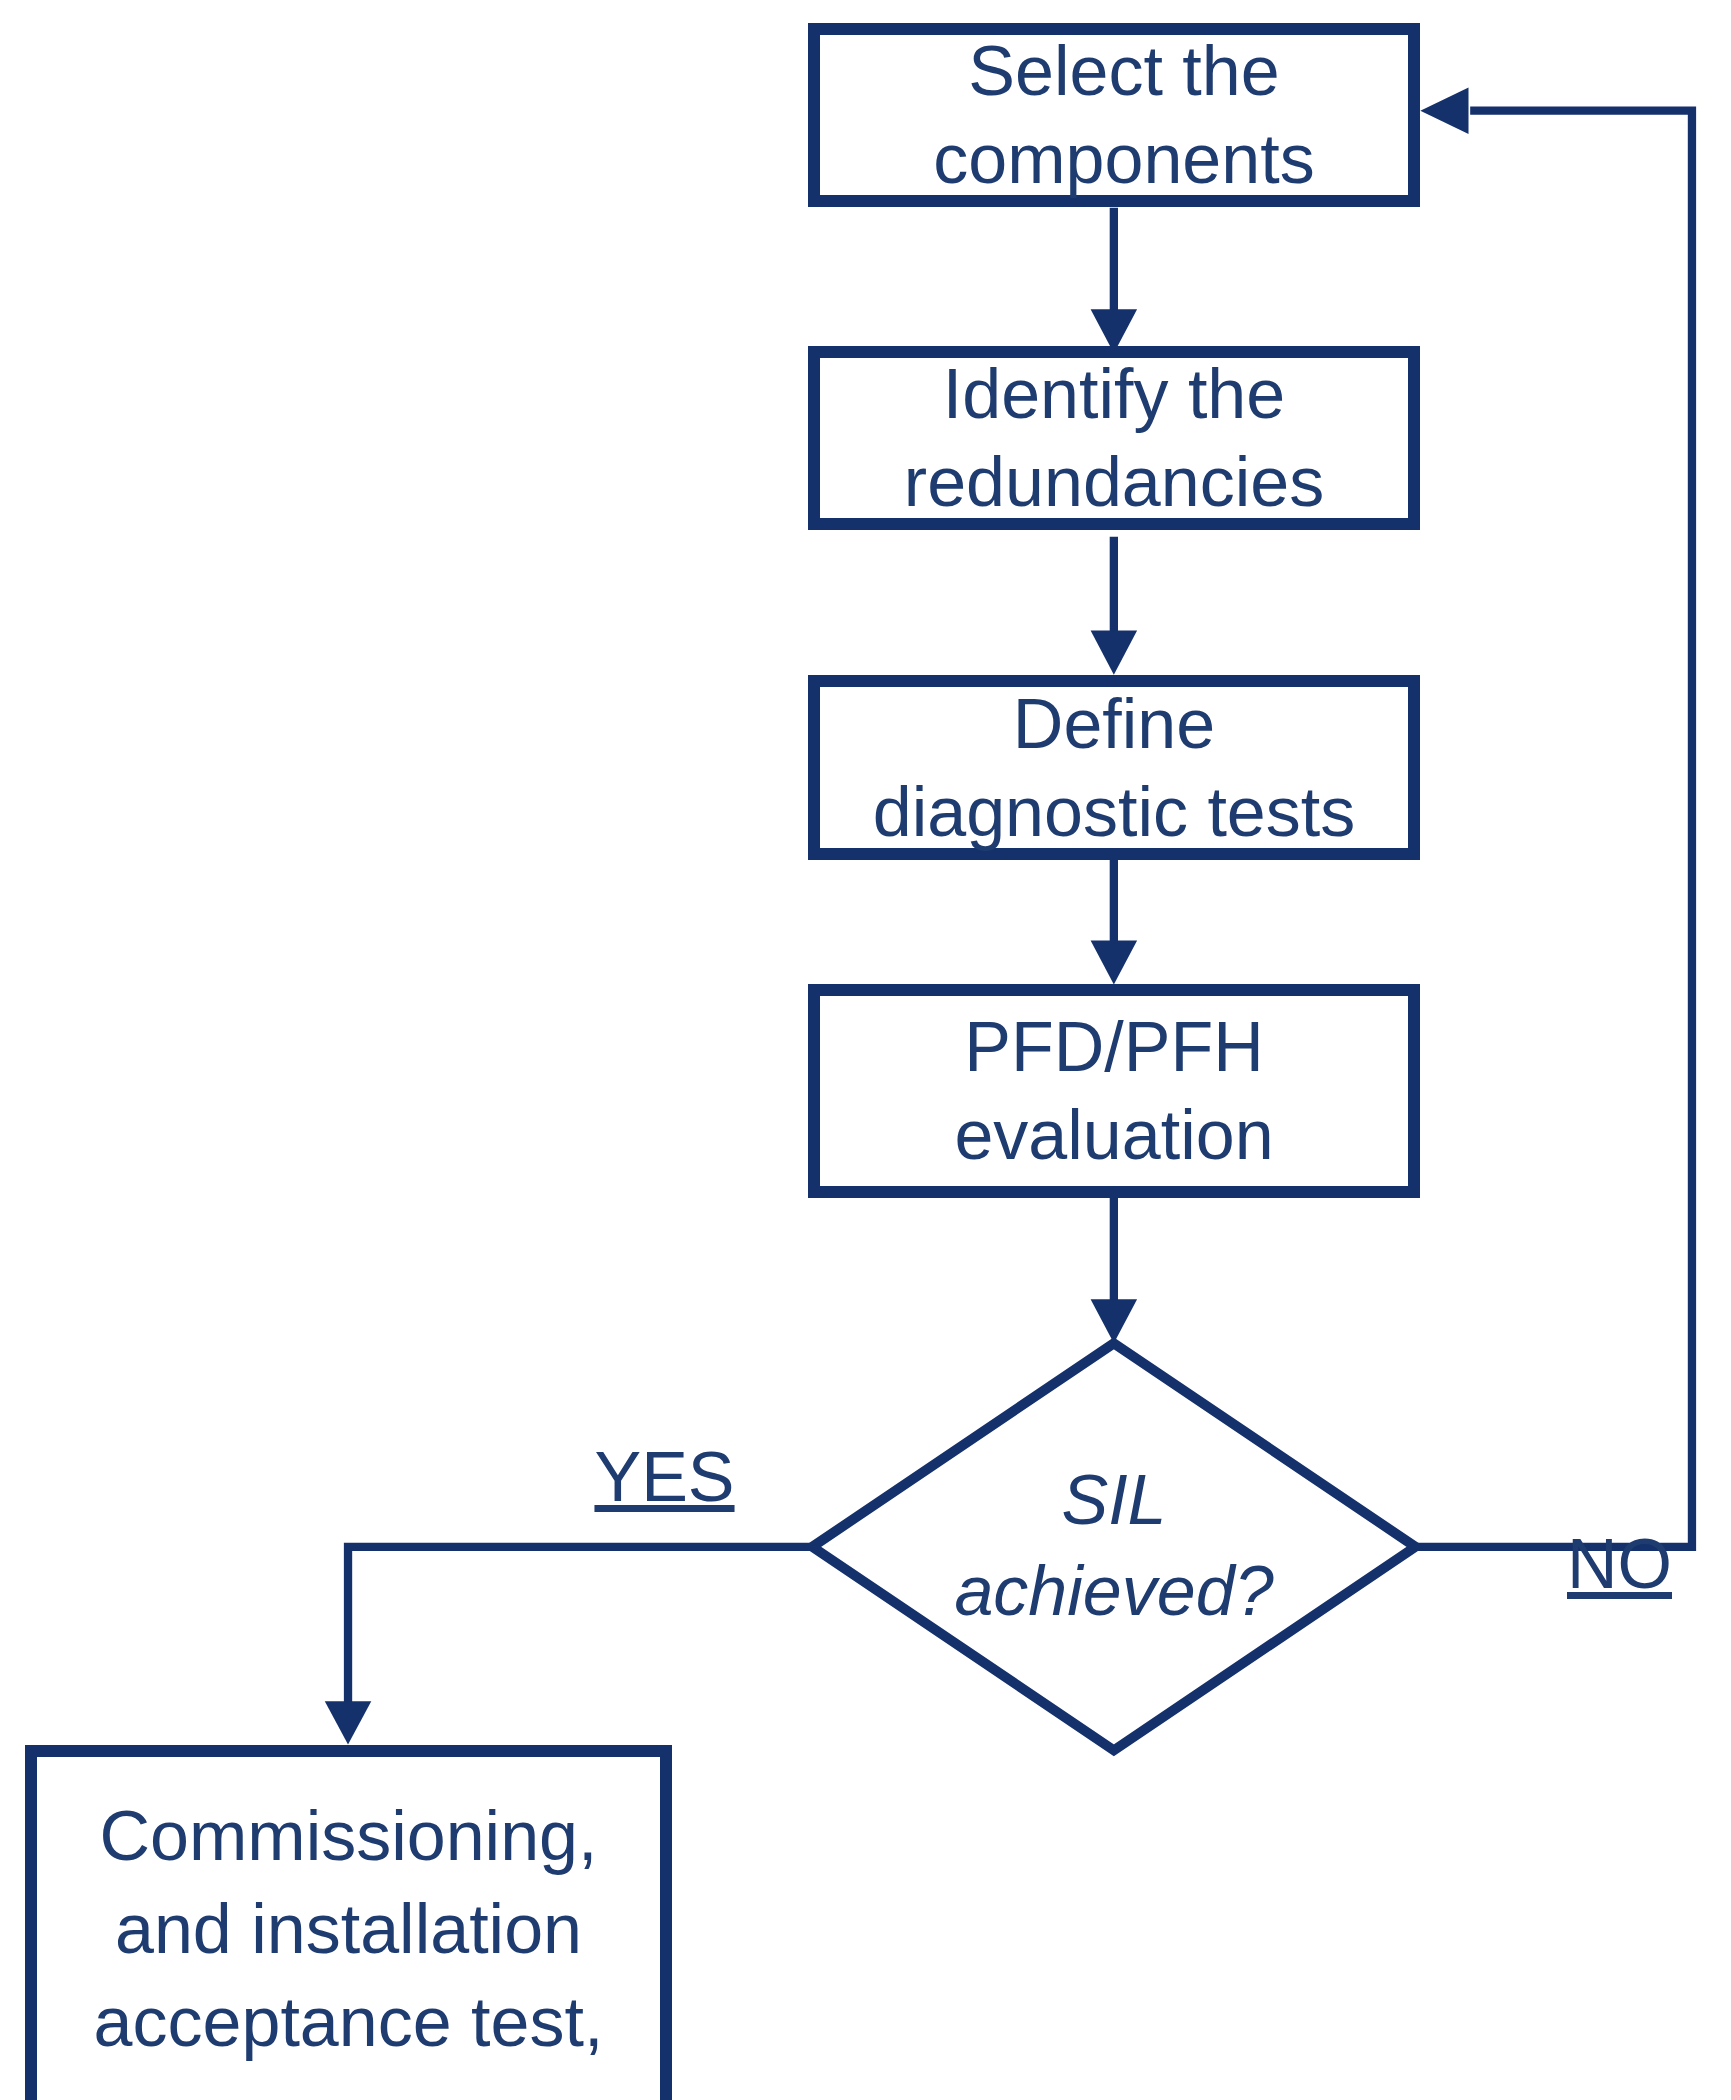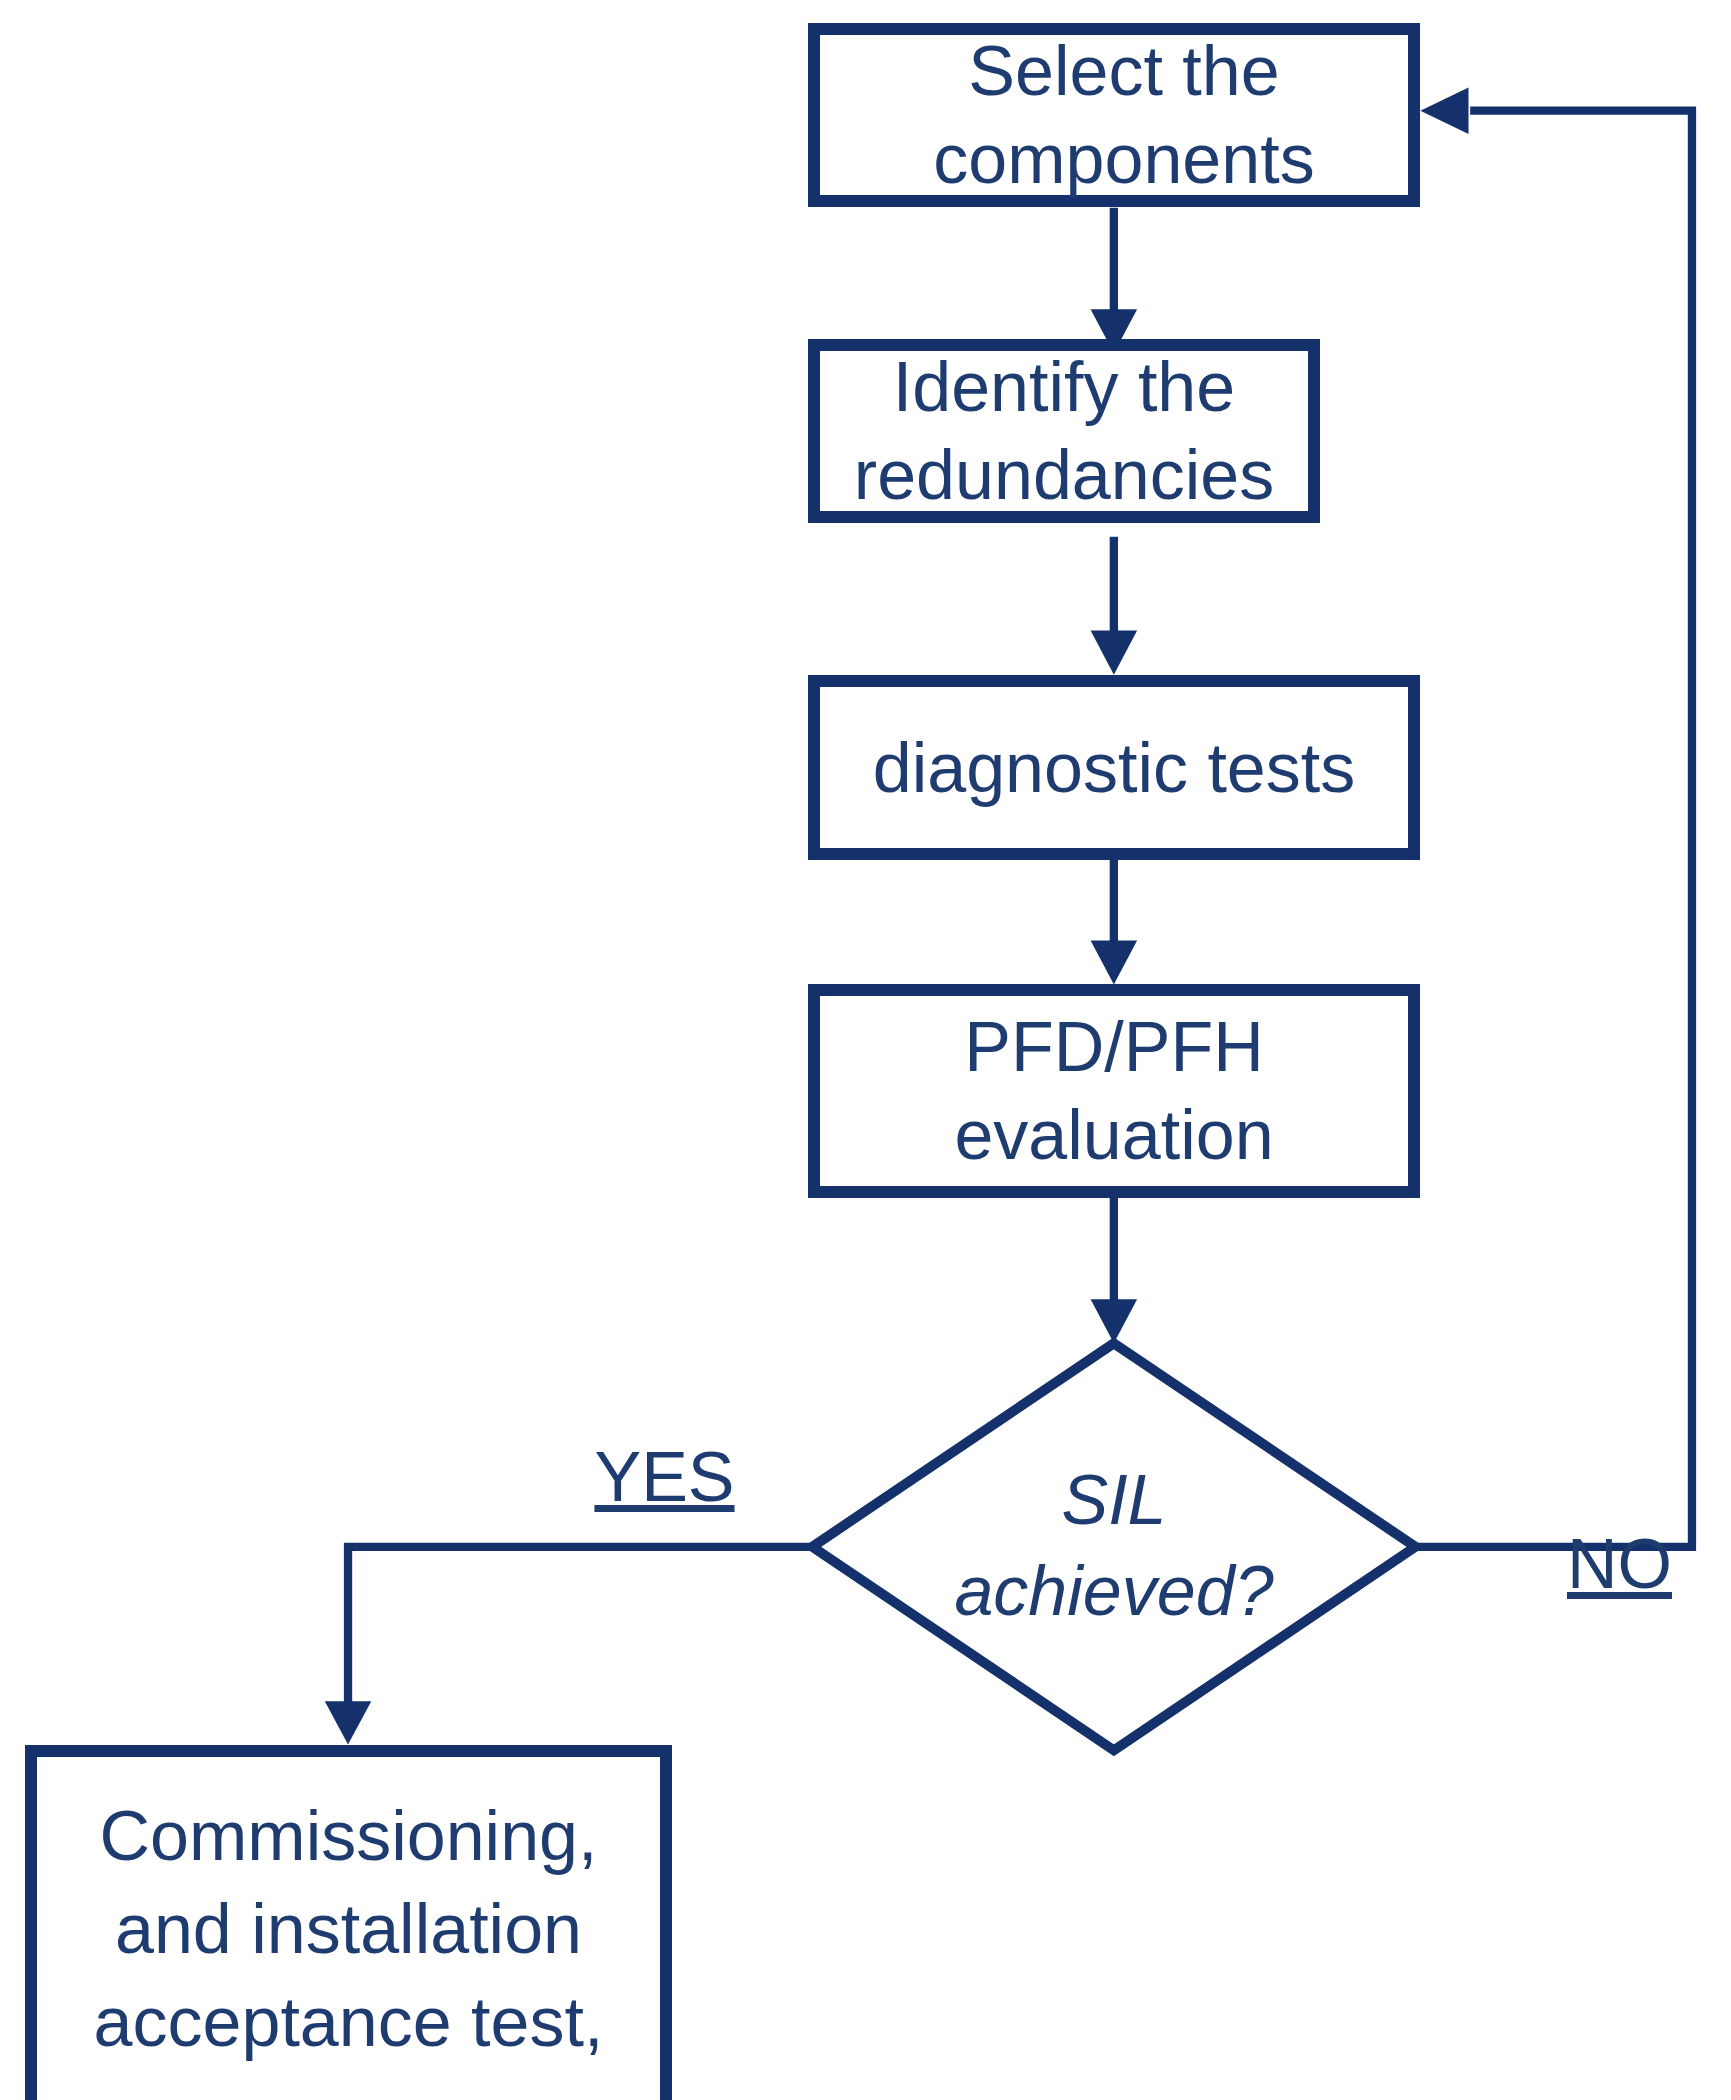--- a/index.html
+++ b/index.html
@@ -44,21 +44,21 @@
     flex-direction: column;
     align-items: center;
     justify-content: center;
     text-align: center;
     color: var(--text);
     font-size: 70px;
     line-height: 88px;
     white-space: nowrap;
   }
   .n1 { left: 808px; top: 23px;   width: 612px; height: 184px; padding-left: 20px; }
-  .n2 { left: 808px; top: 339px;  width: 512px; height: 184px; }
+  .n2 { left: 808px; top: 346px;  width: 612px; height: 184px; }
   .n3 { left: 808px; top: 675px;  width: 612px; height: 185px; }
   .n4 { left: 808px; top: 984px; width: 612px; height: 214px; }
   .n5 { left: 25px;  top: 1745px; width: 647px; height: 368px; line-height: 93px; }
   .node span { display: block; }
   .diamond-label {
     position: absolute;
     left: 865px; top: 1455px;
     width: 498px;
     text-align: center;
     color: var(--text);
@@ -112,20 +112,21 @@
     <span>Select the</span>
     <span>components</span>
   </div>
 
   <div class="node n2">
     <span>Identify the</span>
     <span>redundancies</span>
   </div>
 
   <div class="node n3">
+    <span>Define</span>
     <span>diagnostic tests</span>
   </div>
 
   <div class="node n4">
     <span>PFD/PFH</span>
     <span>evaluation</span>
   </div>
 
   <div class="diamond-label">
     <span>SIL</span>

